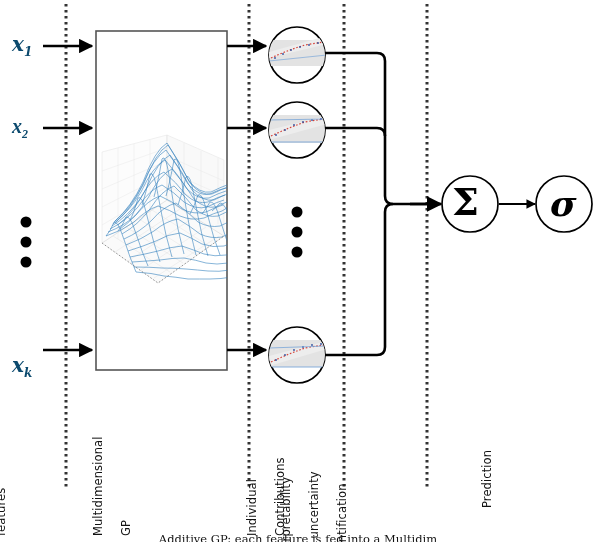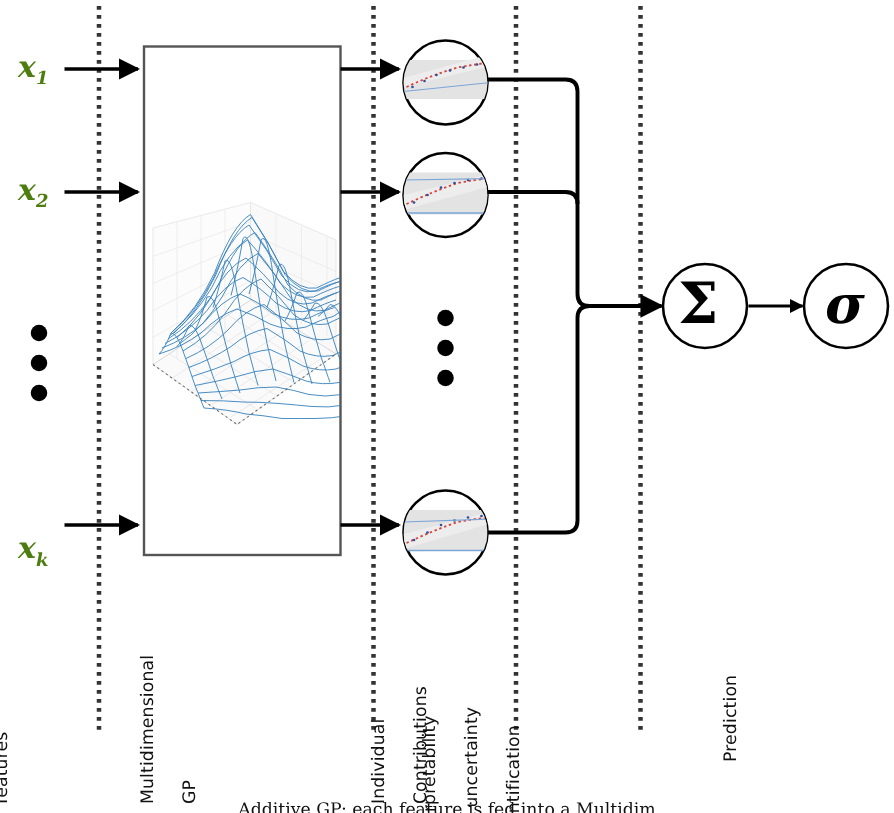--- a/index.html
+++ b/index.html
@@ -22,21 +22,21 @@
     left: 0; top: 0;
     width: 596px;
     height: 542px;
   }
   .mathlabel {
     position: absolute;
     font-family: "DejaVu Serif", serif;
     font-style: italic;
     font-weight: 700;
     font-size: 20px;
-    color: #4d7c0f;
+    color: #0c4a6e;
     line-height: 1;
     white-space: nowrap;
   }
   .mathlabel sub {
     font-size: 12px;
     font-style: italic;
     font-weight: 700;
   }
   .greek {
     position: absolute;
@@ -289,21 +289,21 @@
       <line x1="499" y1="204" x2="535" y2="204" stroke="#000" stroke-width="1.9" marker-end="url(#arrowsm)"></line>
     </g>
 
     <g>
       <circle cx="564" cy="204" r="28" fill="#ffffff" stroke="#000" stroke-width="1.7"></circle>
     </g>
   </svg>
 
   <div class="mathlabel" style="left:12px; top:34px;"><span>x</span><sub>1</sub></div>
 
-  <div class="mathlabel" style="left:12px; top:116px;"><span>x</span><sub>2</sub></div>
+  <div class="mathlabel" style="left:12px; top:116px;font-family:Liberation Serif, serif;"><span>x</span><sub>2</sub></div>
 
   <div class="mathlabel" style="left:12px; top:355px;"><span>x</span><sub>k</sub></div>
 
   <div style="position:absolute;left:18px;top:215px;">
     <svg width="16" height="55" viewBox="0 0 16 55">
       <circle cx="8" cy="7" r="5.5" fill="#000"></circle>
       <circle cx="8" cy="27" r="5.5" fill="#000"></circle>
       <circle cx="8" cy="47" r="5.5" fill="#000"></circle>
     </svg>
   </div>

